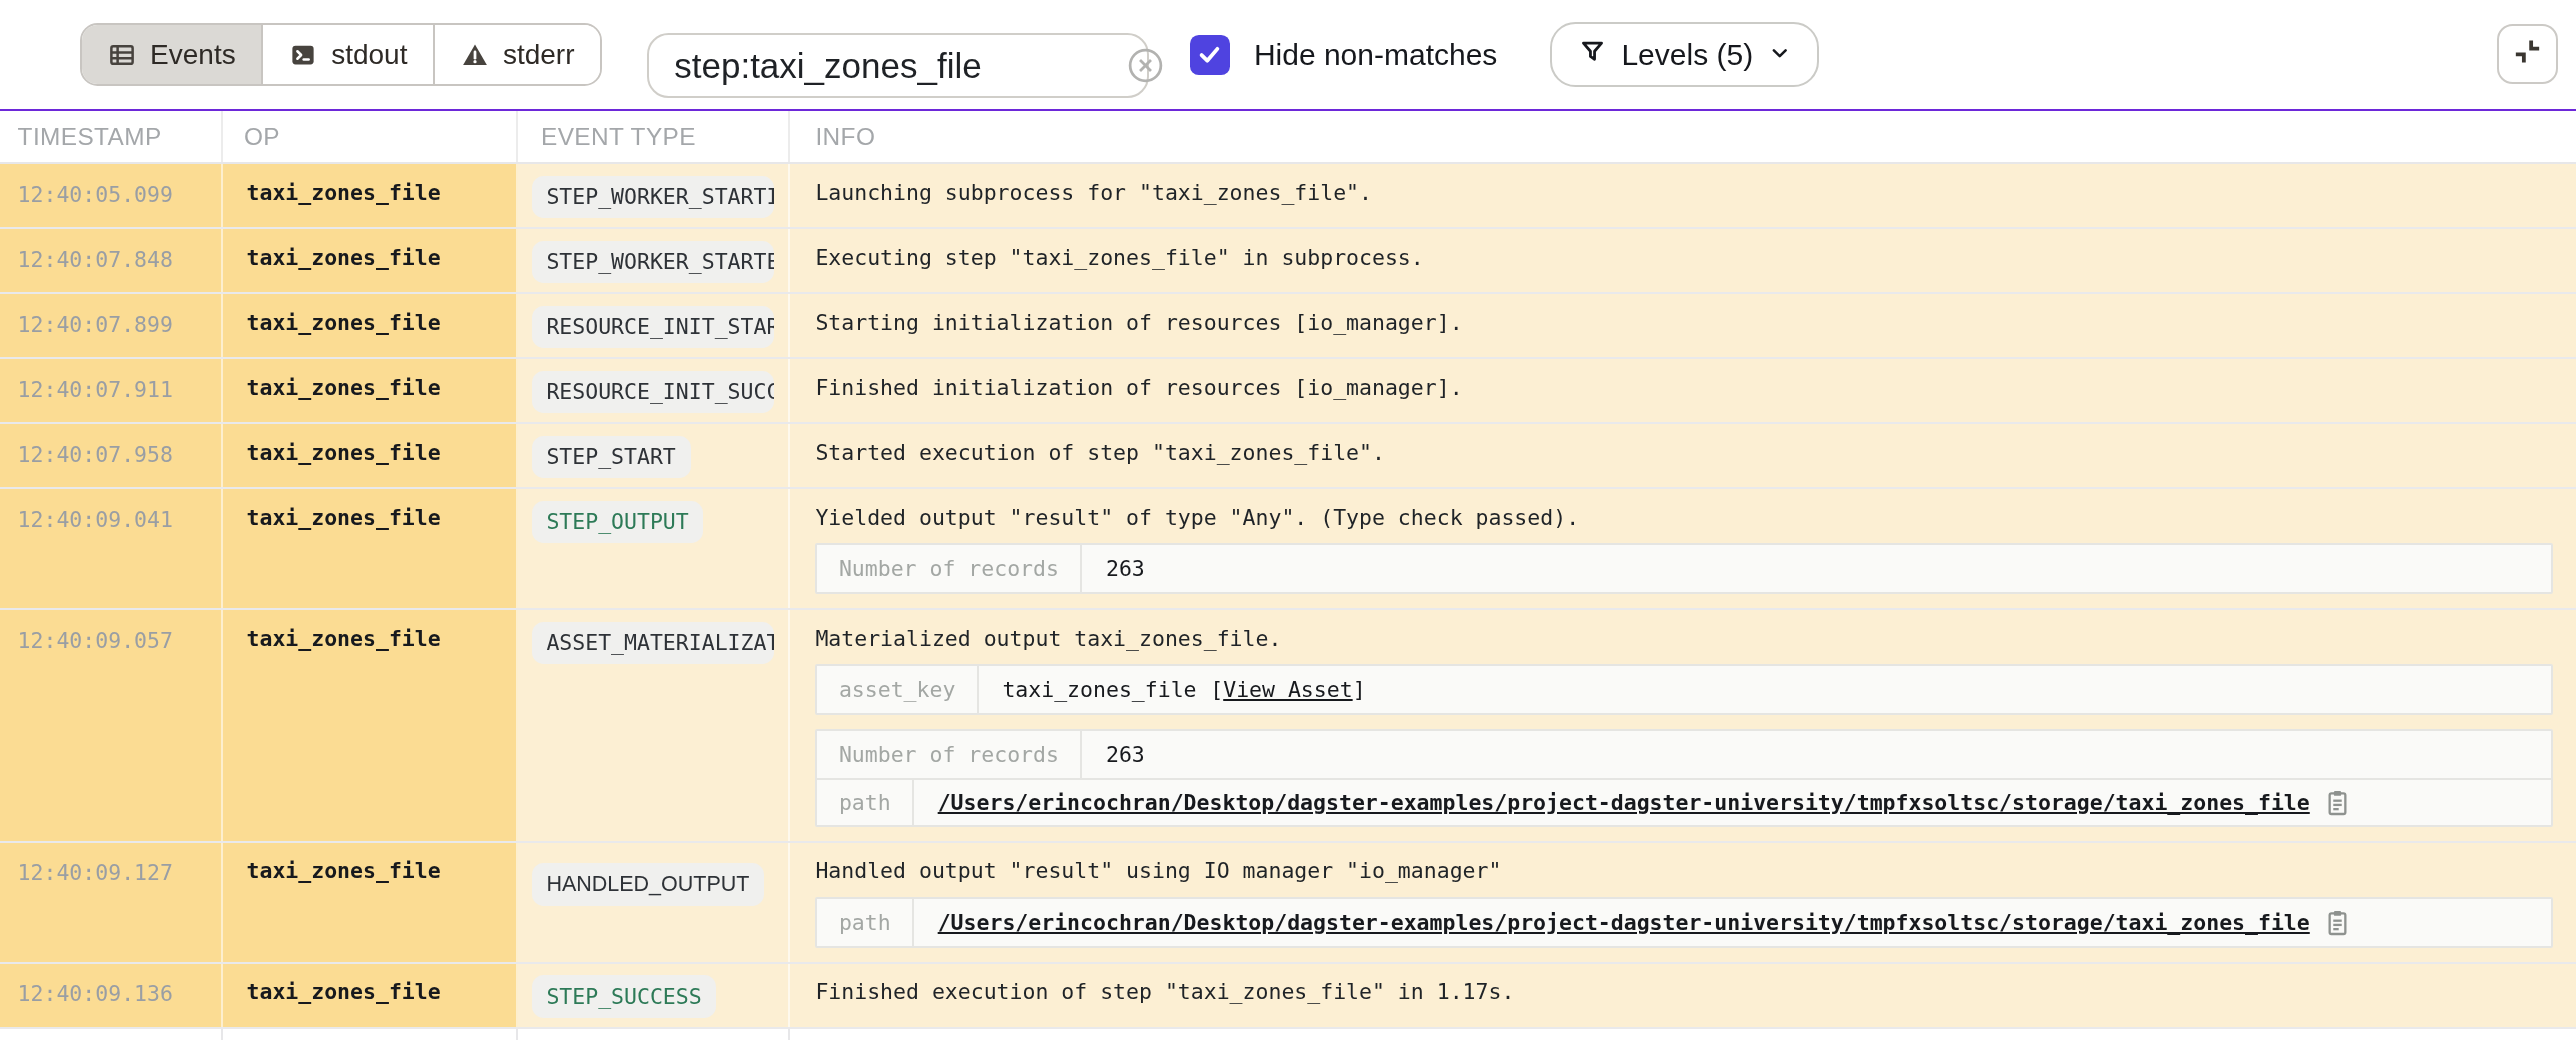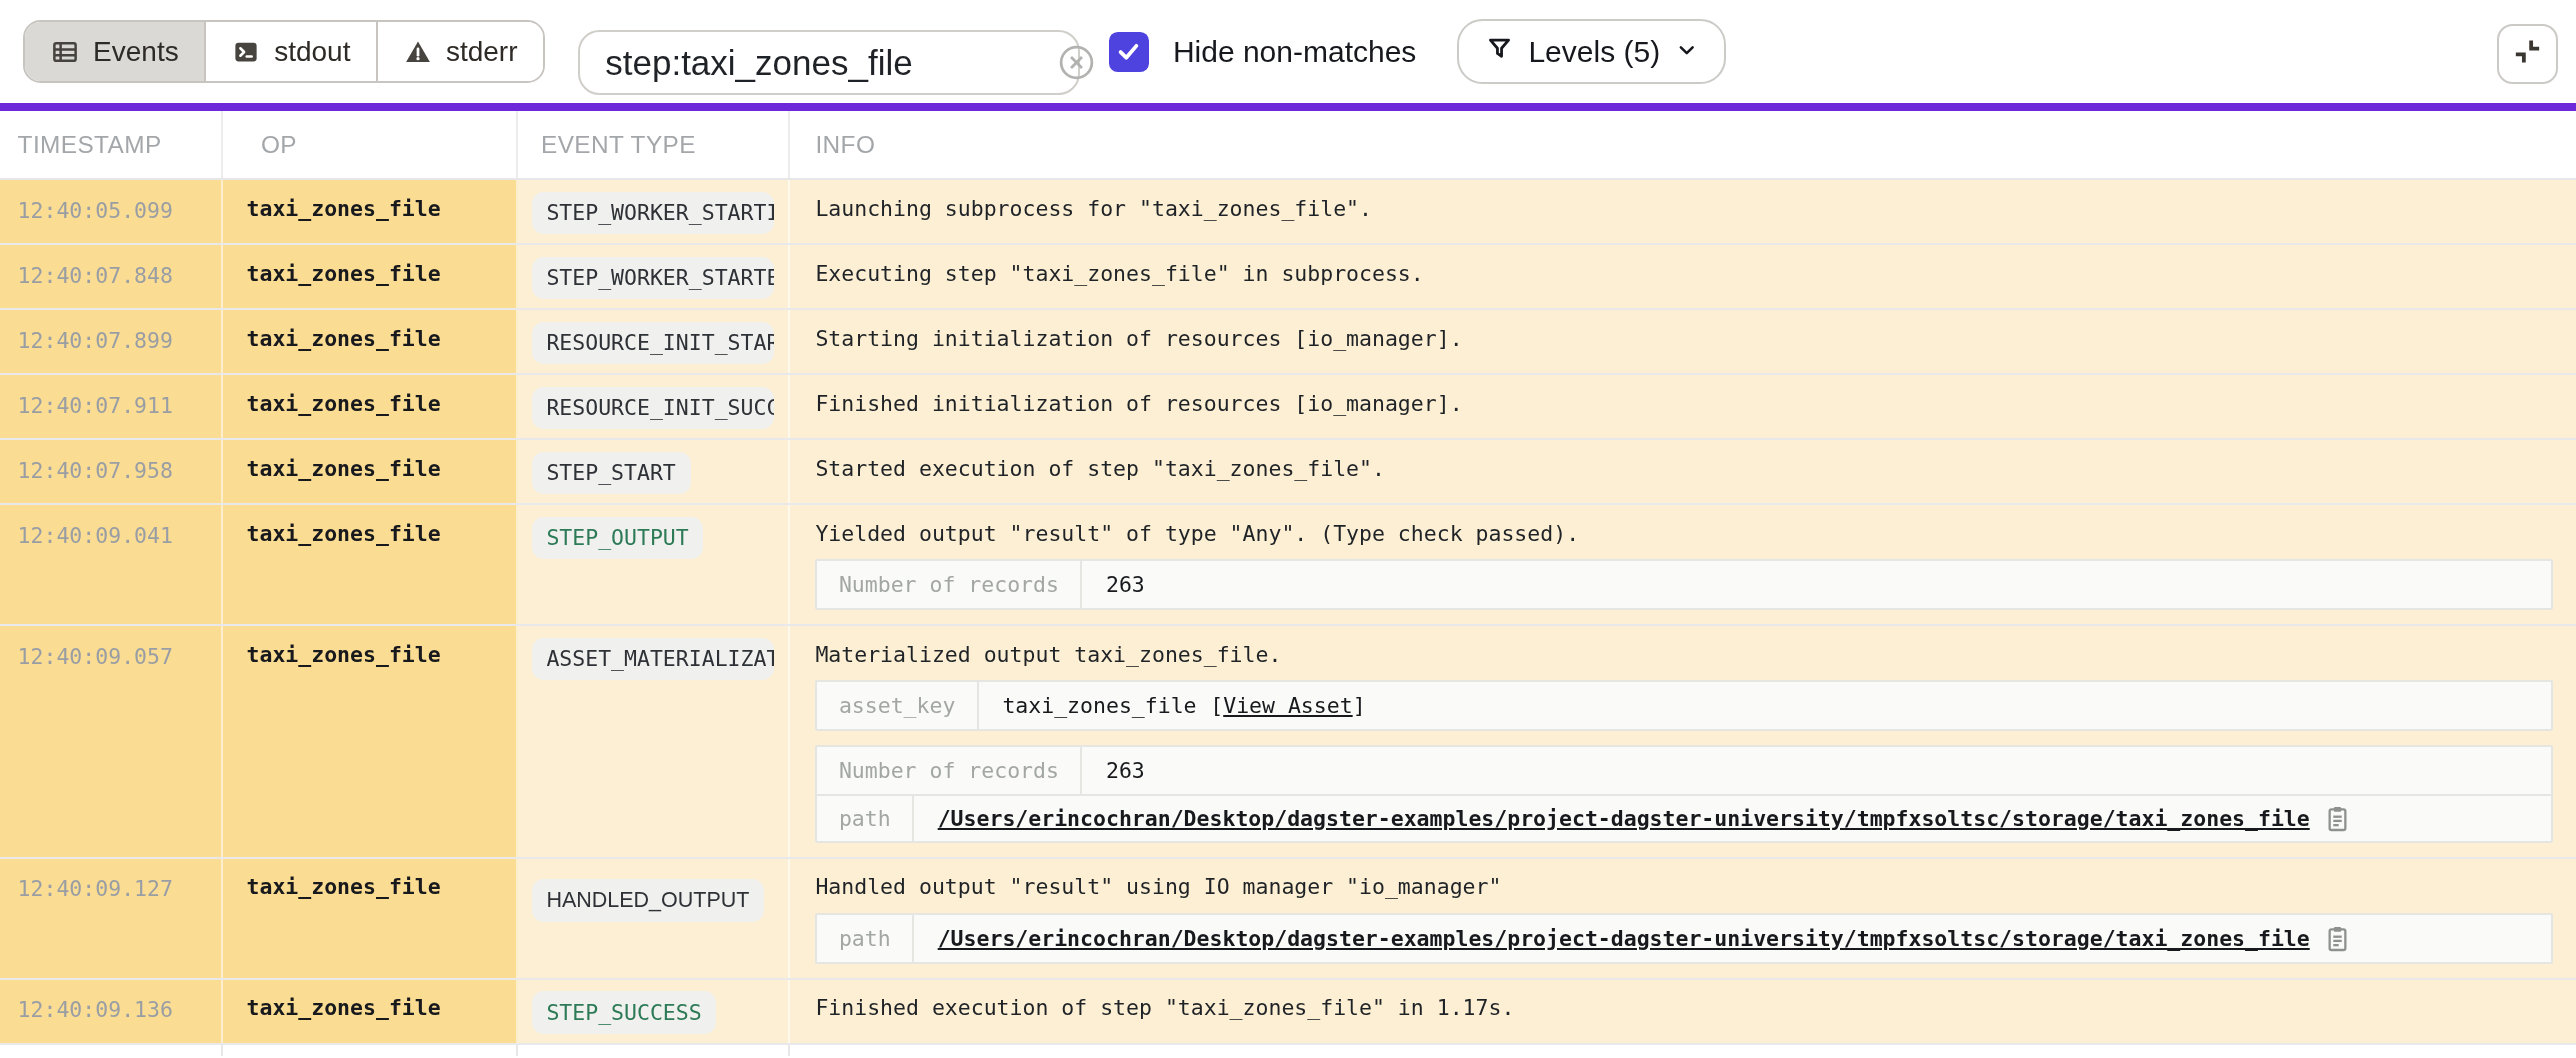--- a/index.html
+++ b/index.html
@@ -4,22 +4,22 @@
 <style>
   * { margin:0; padding:0; box-sizing:border-box; }
   html,body { width:2576px; height:1058px; overflow:hidden; background:#fff;
               font-family:"Liberation Sans", sans-serif; }
   :root{
     --accent:#4F43E0; --amber:#FBDC93; --cream:#FCEFD3; --green:#2D7A57;
     --line:#E9E9EB; --boxline:#E5E5E2; --mono:"DejaVu Sans Mono", monospace;
   }
 
   
-  .toolbar{ height:111px; display:flex; align-items:center; padding-left:23px;
-            position:relative; background:#fff; border-bottom:8px solid #6d28d9; }
+  .toolbar{ height:111px; display:flex; align-items:center; padding-left:80px;
+            position:relative; background:#fff; border-bottom:2px solid #6d28d9;gap:12px; }
   .btn-group{ display:flex; height:63px; border:2px solid #C8C5C1; border-radius:17.6px;
               overflow:hidden; background:#fff; }
   .seg{ display:flex; align-items:center; gap:12.7px; padding:0 25.4px; font-size:28px;
         color:#2E2A26; cursor:pointer; background:#fff; }
   .seg + .seg{ border-left:2px solid #C8C5C1; }
   .seg.active{ background:#DBD9D5; }
   .seg svg{ display:block; }
 
   .search{ margin-left:33px; width:502px; height:65px; border:2px solid #D0CEC9;
            border-radius:21.5px; display:flex; align-items:center; padding:0 17.6px 0 25.4px;margin-top:22px; }
@@ -35,25 +35,25 @@
   .levels-btn{ margin-left:41px; height:65px; border:2px solid #CBCBC7; border-radius:25.4px;
                display:flex; align-items:center; gap:14.7px; padding:0 25.4px; background:#fff;
                font-size:30px; color:#16181D; cursor:pointer; }
 
   .collapse-btn{ position:absolute; right:17.6px; top:23.5px; width:61px; height:60px;
                  border:2px solid #CCCAC6; border-radius:15.6px; background:#fff;
                  display:flex; align-items:center; justify-content:center; cursor:pointer; }
 
   
   .grid4{ display:grid; grid-template-columns:223px 295px 272px 1fr; }
-  .thead{ height:69px; border-bottom:2px solid #E7E7E9; }
+  .thead{ height:53px; border-bottom:2px solid #E7E7E9; }
   .th{ display:flex; align-items:center; height:100%; font-size:24.4px; color:#A4A7AA;
        letter-spacing:0.4px; }
   .th:nth-child(1){ padding-left:17.6px; border-right:2px solid #ECECEC; }
-  .th:nth-child(2){ padding-left:38px; border-right:2px solid #ECECEC; }
+  .th:nth-child(2){ padding-left:21px; border-right:2px solid #ECECEC; }
   .th:nth-child(3){ padding-left:23px; border-right:2px solid #ECECEC; }
   .th:nth-child(4){ padding-left:25.4px; }
 
   .lrow{ border-bottom:2px solid var(--line); min-height:65px; }
   .c-ts{ background:var(--amber); border-right:2px solid rgba(255,255,255,.55);
          padding:17.6px 0 0 17.6px; color:#999EA4; font-family:var(--mono); font-size:21.5px; }
   .c-op{ background:var(--amber); border-right:2px solid rgba(255,255,255,.55);
          padding:15.6px 0 0 23.5px; color:#17191D; font-family:var(--mono); font-size:21.5px;
          font-weight:700; }
   .c-ev{ background:var(--cream); border-right:2px solid rgba(255,255,255,.6);

